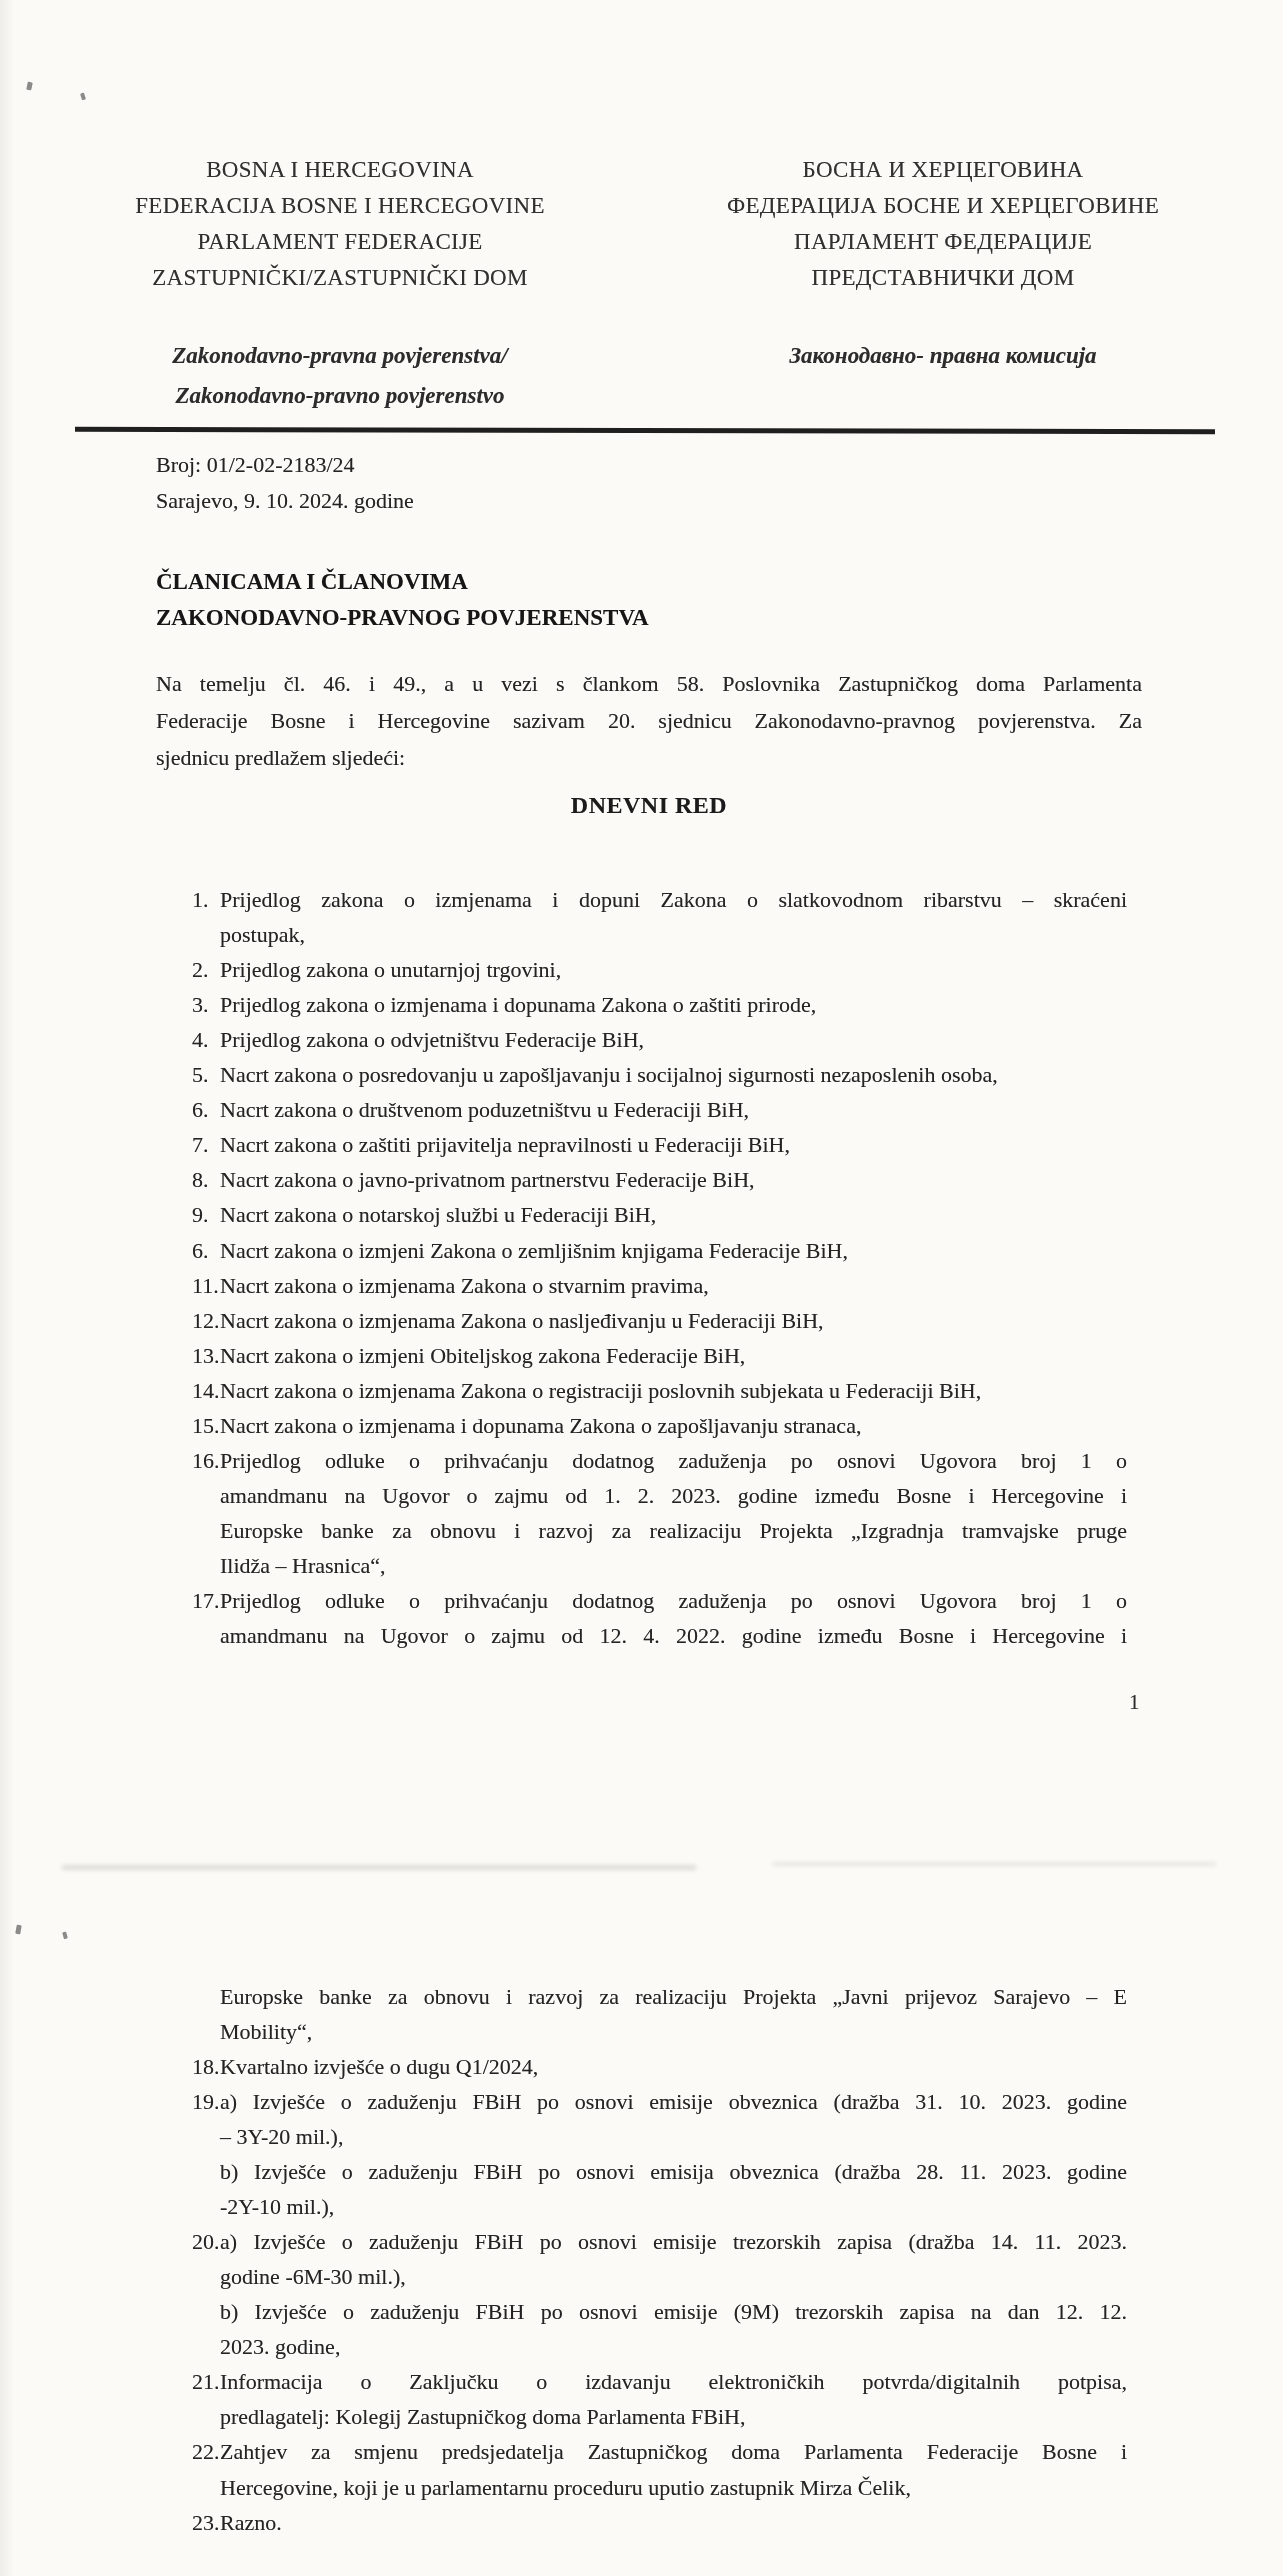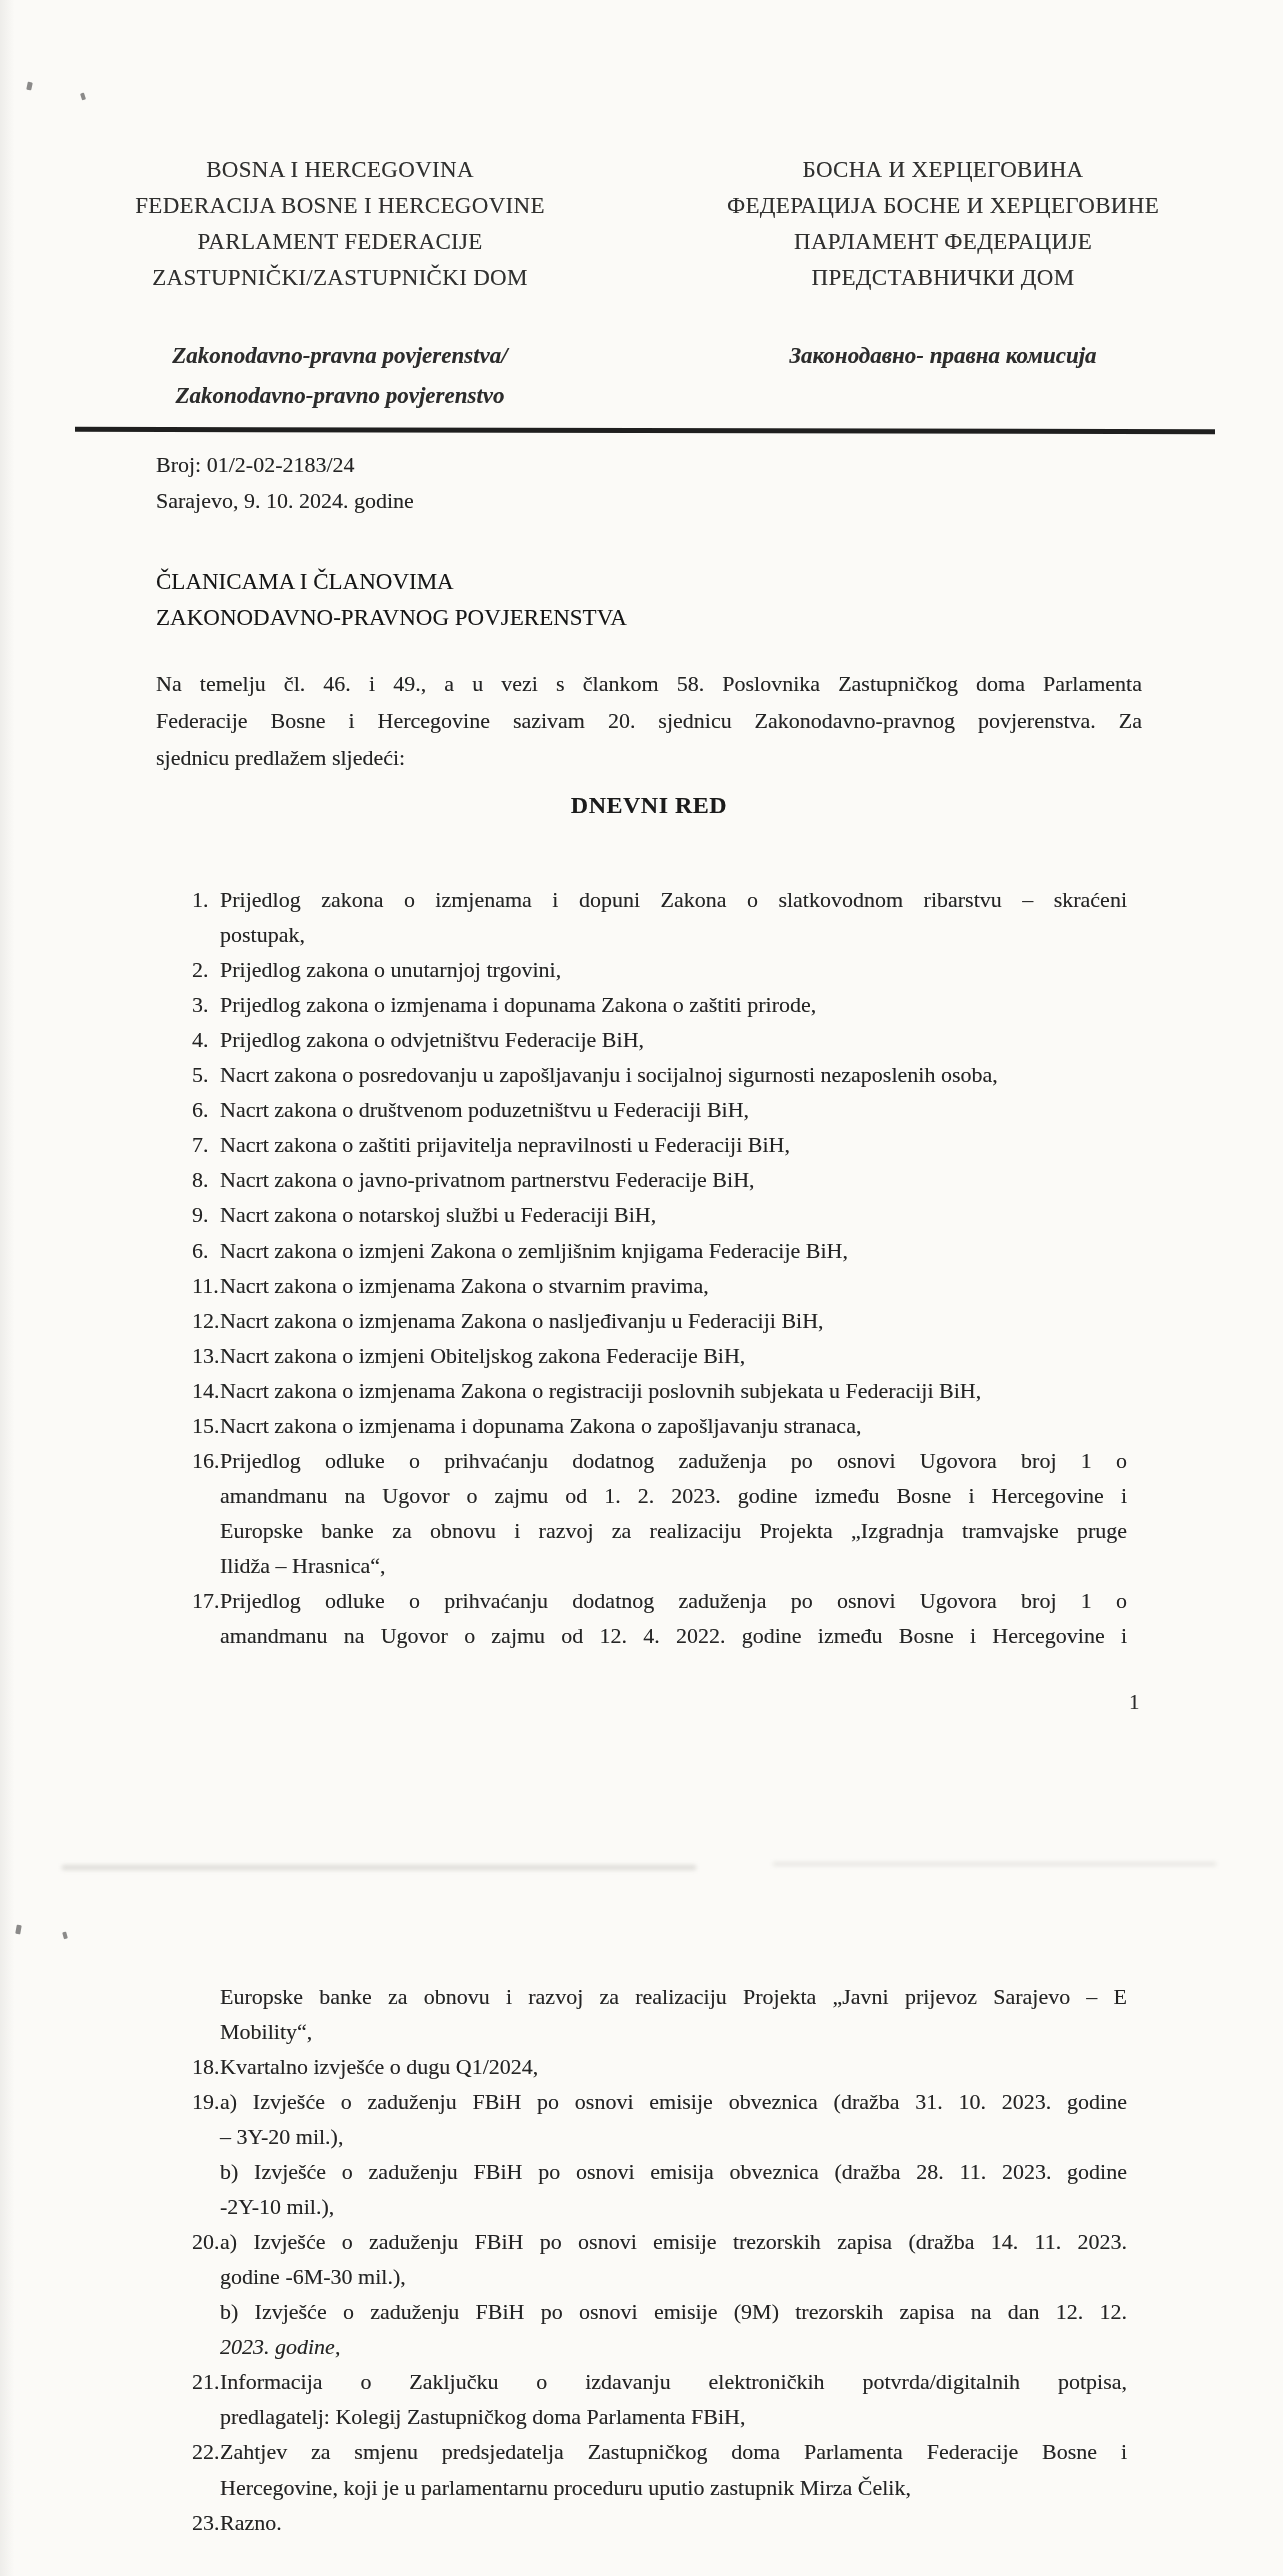--- a/index.html
+++ b/index.html
@@ -14,21 +14,21 @@
   .abs{position:absolute;}
   .t{position:absolute;white-space:nowrap;}
   .scan{text-shadow:0 0 0.5px rgba(50,50,50,.38);}
   
   .hdrcol{position:absolute;width:464px;text-align:center;}
   .hline{font-size:23px;letter-spacing:0.3px;color:#30302f;line-height:36px;white-space:nowrap;}
   .hital{font-size:23px;font-weight:700;font-style:italic;color:#2c2c2c;line-height:40px;white-space:nowrap;}
   .rule{position:absolute;background:#1f1f1f;}
   
   .body43{font-size:22px;color:#242424;}
-  .bold44{font-size:23px;font-weight:400;color:#161616;}
+  .bold44{font-size:23px;font-weight:700;color:#161616;}
   .jline{position:absolute;text-align:justify;text-align-last:justify;white-space:normal;}
   .agnum{position:absolute;left:192px;width:41px;font-size:22px;}
   .agtxt{position:absolute;left:220px;width:907px;font-size:22px;}
   .agtxt.j{text-align:justify;text-align-last:justify;}
   .agline{position:absolute;left:0;top:0;width:1284px;height:34px;}
   .pagenum{font-size:21px;color:#2c2c2c;}
   .speck{position:absolute;background:#4e4e4e;opacity:.65;border-radius:1px;}
   .seam{position:absolute;background:#b9b7b2;filter:blur(2.1px);opacity:.45;}
   .sig-stroke{position:absolute;left:0;top:0;width:1284px;height:3657px;pointer-events:none;}
 </style>
@@ -197,21 +197,21 @@
       <div class="agline" style="top: 2229px;">
         <span class="agnum">20.</span>
         <span class="agtxt j">a) Izvješće o zaduženju FBiH po osnovi emisije trezorskih zapisa (dražba 14. 11. 2023.</span>
       </div>
       <div class="agline" style="top: 2264px;">
         <span class="agtxt">godine -6M-30 mil.),</span>
       </div>
       <div class="agline" style="top: 2299px;">
         <span class="agtxt j">b) Izvješće o zaduženju FBiH po osnovi emisije (9M) trezorskih zapisa na dan 12. 12.</span>
       </div>
-      <div class="agline" style="top: 2334px; font-style: italic;">
+      <div class="agline" style="top: 2334px;">
         <span class="agtxt">2023. godine,</span>
       </div>
       <div class="agline" style="top: 2369px;">
         <span class="agnum">21.</span>
         <span class="agtxt j">Informacija o Zaključku o izdavanju elektroničkih potvrda/digitalnih potpisa,</span>
       </div>
       <div class="agline" style="top: 2404px;">
         <span class="agtxt">predlagatelj: Kolegij Zastupničkog doma Parlamenta FBiH,</span>
       </div>
       <div class="agline" style="top: 2439px;">

